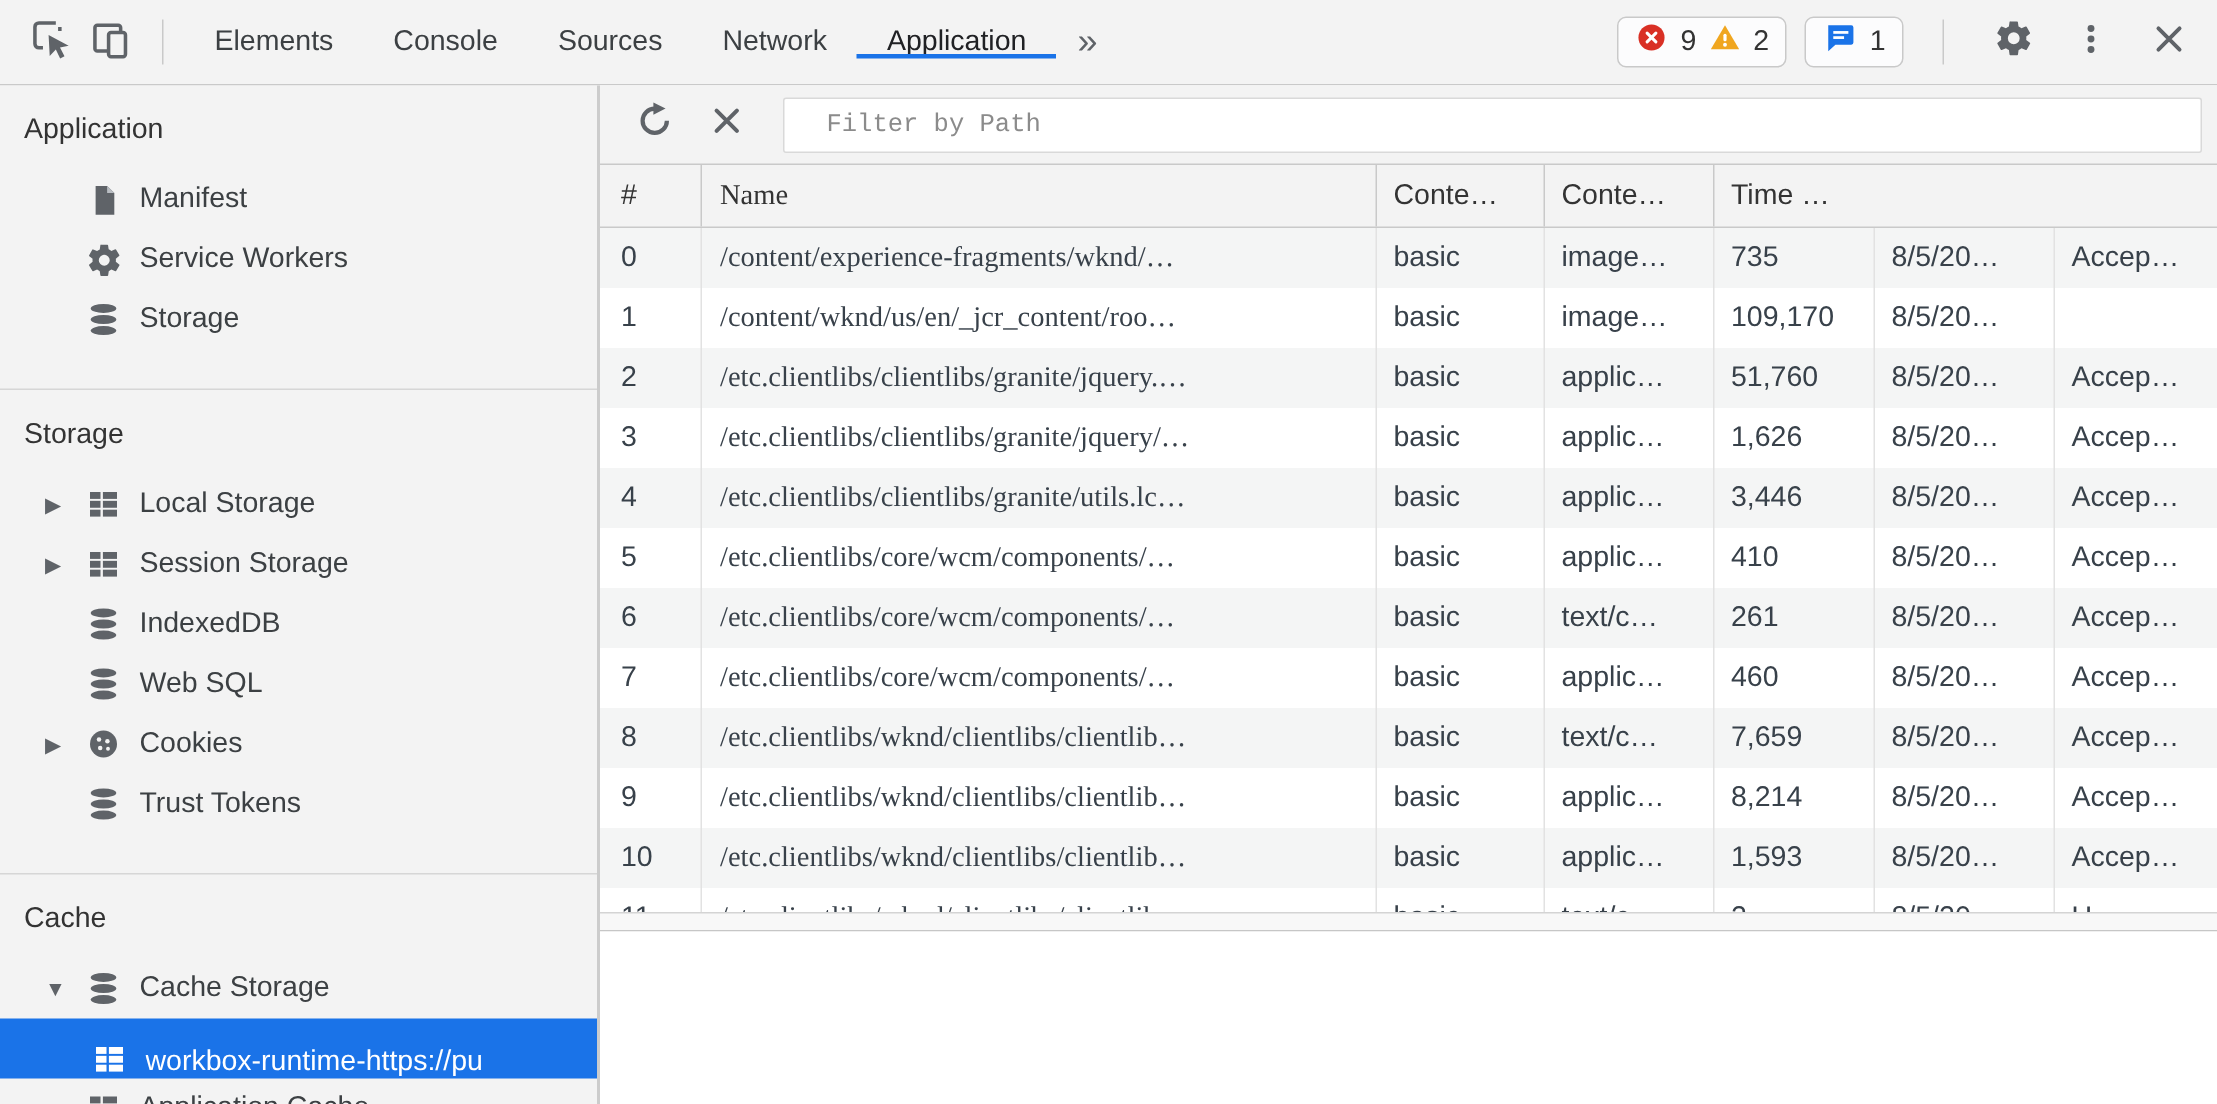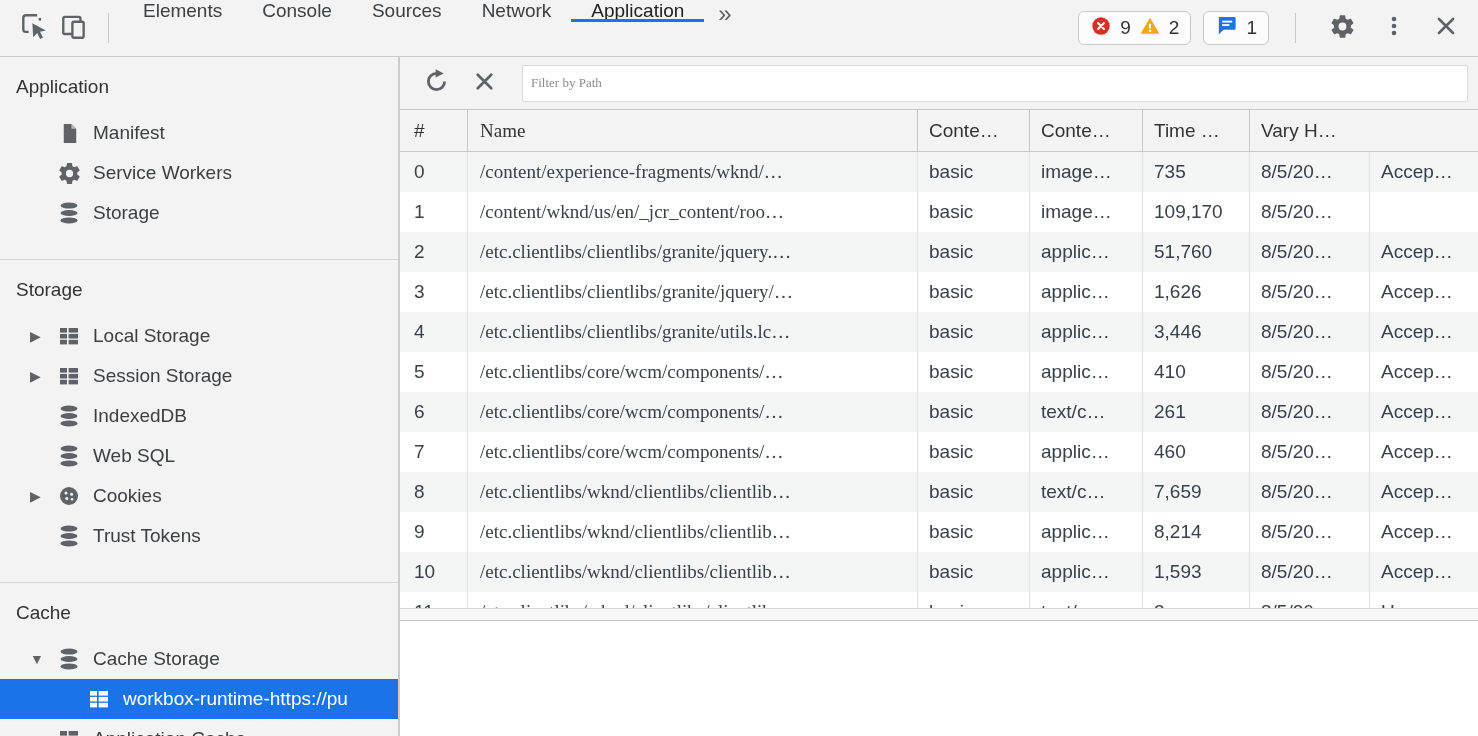--- a/index.html
+++ b/index.html
@@ -12,21 +12,21 @@
   .app { display:flex; flex-direction:column; height:736px; }
 
   
   .tabbar {
     height:57px; min-height:57px; background:#f3f3f3;
     border-bottom:1px solid #c9c9c9;
     display:flex; align-items:center; padding:0 12px 0 14px;
   }
   .tool-btn { width:40px; height:40px; display:flex; align-items:center; justify-content:center; }
   .vsep { width:1px; height:30px; background:#c9c9c9; margin:0 14px; }
-  .tabs { display:flex; height:100%; align-items:flex-start; }
+  .tabs { display:flex; height:100%; align-items:center; }
   .tab { position:relative; display:flex; align-items:center; padding:0 20px; font-size:19px; color:#3c4043; cursor:default; }
   .tab.active { color:#202124; }
   .tab.active::after { content:""; position:absolute; left:0; right:0; bottom:0; height:3px; background:#1a73e8; }
   .more-tabs { font-size:24px; color:#5f6368; padding:0 14px; display:flex; align-items:center; }
   .tabbar-right { margin-left:auto; display:flex; align-items:center; gap:12px; }
   .badge-pill {
     display:flex; align-items:center; gap:8px; height:34px; padding:0 11px;
     border:1px solid #c9c9c9; border-radius:6px; background:#fcfcfd;
     font-size:19px; color:#333;
   }
@@ -34,36 +34,36 @@
 
   
   .content { flex:1; display:flex; min-height:0; }
 
   
   .sidebar { width:400px; min-width:400px; background:#f3f3f3; border-right:2px solid #cccccc; overflow:hidden; }
   .side-section { border-bottom:1px solid #d6d6d6; padding:18px 0 26px 0; }
   .side-section:last-child { border-bottom:none; padding-bottom:0; }
   .side-header { font-size:19px; color:#333; padding:0 16px; height:24px; line-height:24px; margin-bottom:14px; }
   .side-item { height:40px; display:flex; align-items:center; padding-left:30px; font-size:19px; color:#3c4043; white-space:nowrap; overflow:hidden; }
-  .side-item.level2 { padding-left:86px; }
+  .side-item.level2 { padding-left:60px;align-items:flex-end; }
   .side-item.selected { background:#1a73e8; color:#fff; }
   .arrow-slot { width:26px; min-width:26px; font-size:14px; color:#5f6368; display:inline-block; }
   .side-icon { width:26px; min-width:26px; height:26px; margin-right:11px; display:flex; align-items:center; justify-content:center; }
   .side-label { overflow:hidden; white-space:nowrap; }
 
   
   .panel { flex:1; display:flex; flex-direction:column; min-width:0; background:#fff; }
   .filterbar {
     height:53px; min-height:53px; background:#f3f3f3; border-bottom:1px solid #c9c9c9;
     display:flex; align-items:center; padding:0 10px 0 16px; gap:8px;
   }
   .filter-input {
     flex:1; height:37px; border:1px solid #d9d9d9; border-radius:2px; background:#fff;
-    font-family:Liberation Serif, serif;
-    font-size:13px; color:#333; padding:0 8px; margin-left:10px; outline:none;
+    font-family:Liberation Mono, monospace;
+    font-size:17px; color:#333; padding:0 28px; margin-left:10px; outline:none;
   }
   .filter-input::placeholder { color:#8b8b8b; }
 
   .grid-header, .grid-row {
     display:grid;
     grid-template-columns:68px 450px 112px 113px 107px 120px 1fr;
   }
   .grid-header { height:42px; background:#f3f3f3; border-bottom:1px solid #c9c9c9; }
   .gh-cell {
     font-size:19px; color:#333; line-height:41px; padding:0 11px;
@@ -375,21 +375,20 @@
         </div>
         <input class="filter-input" type="text" value="" placeholder="Filter by Path" style="">
       </div>
 
       <div class="grid-header">
         <div class="gh-cell cell-idx">#</div>
         <div class="gh-cell cell-name">Name</div>
         <div class="gh-cell">Conte…</div>
         <div class="gh-cell">Conte…</div>
         <div class="gh-cell">Time …</div>
-        <div class="gh-cell">Vary H…</div>
       </div>
 
       <div class="grid-body">
 
           <div class="grid-row">
             <div class="gb-cell cell-idx">0</div>
             <div class="gb-cell cell-name">/content/experience-fragments/wknd/…</div>
             <div class="gb-cell cell-right">basic</div>
             <div class="gb-cell">image…</div>
             <div class="gb-cell cell-right">735</div>

